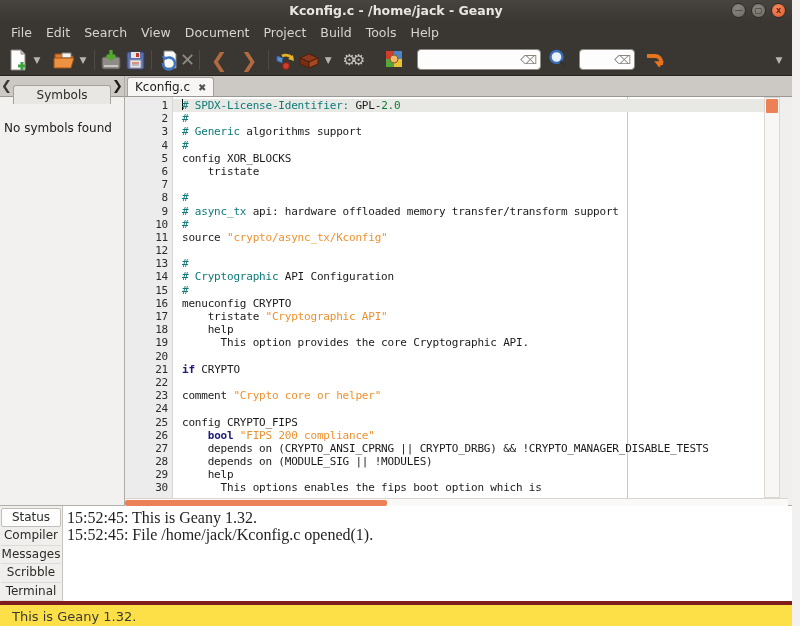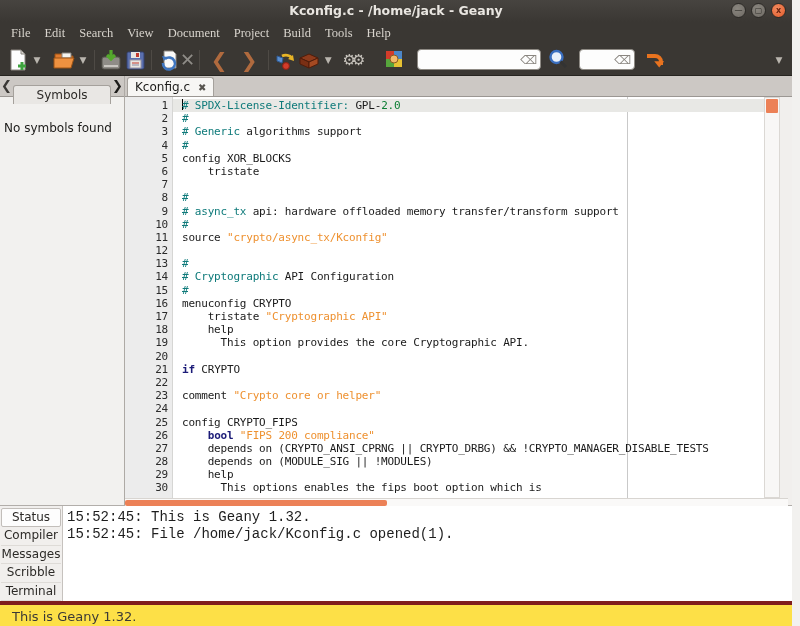--- a/index.html
+++ b/index.html
@@ -8,21 +8,21 @@
 
   
   .titlebar{height:22px;background:linear-gradient(#474440,#3a3733);display:flex;align-items:center;position:relative;flex:0 0 22px;}
   .title{position:absolute;left:0;right:0;text-align:center;font-size:12.5px;font-weight:bold;color:#e9e6e1;line-height:22px;}
   .winbtns{position:absolute;right:6px;top:3px;display:flex;gap:5px;}
   .wb{width:15px;height:15px;border-radius:50%;display:flex;align-items:center;justify-content:center;font-size:8px;line-height:1;box-sizing:border-box;border:1px solid #2c2a27;}
   .wb.gray{background:radial-gradient(circle at 40% 35%,#8a867f,#6e6a64);color:#2f2d29;}
   .wb.close{background:radial-gradient(circle at 40% 35%,#f08b60,#e35b2a);color:#6b2410;font-weight:bold;}
 
   
-  .menubar{height:22px;background:#3a3733;display:flex;align-items:flex-end;padding-left:4px;flex:0 0 22px;font-family:Liberation Serif, serif;}
+  .menubar{height:22px;background:#3a3733;display:flex;align-items:flex-end;padding-left:4px;flex:0 0 22px;}
   .menu-item{color:#d8d4cd;font-size:12.5px;padding:0 7px;line-height:22px;cursor:default;}
 
   
   .toolbar{height:32px;background:#3a3733;border-bottom:1px solid #262420;display:flex;align-items:center;padding:0 6px;flex:0 0 32px;box-sizing:border-box;}
   .tbtn{height:28px;display:flex;align-items:center;justify-content:center;flex:0 0 auto;}
   .dd{width:14px;color:#b9b5ae;font-size:9px;}
   .tsep{width:1px;height:20px;background:#4e4a45;margin:0 4px;flex:0 0 1px;}
   .chevnav{font-size:20px;font-weight:bold;color:#b06a3e;width:30px;text-align:center;line-height:24px;}
   .gears{color:#c9c5be;font-size:15px;letter-spacing:-4px;width:34px;text-align:center;}
   .entry{background:#fdfdfd;border:1px solid #8e8a84;border-radius:4px;height:21px;display:flex;align-items:center;justify-content:flex-end;padding:0 3px;box-sizing:border-box;}
@@ -69,21 +69,21 @@
   .hscroll-row{flex:0 0 8px;height:8px;display:flex;}
   .hscroll{flex:0 0 663px;background:#faf9f8;border-top:1px solid #d8d5d1;position:relative;box-sizing:border-box;}
   .hthumb{position:absolute;left:0;top:1px;height:6px;width:262px;background:#ec8157;border-radius:2px;}
   .hgap{flex:1;background:#f1efed;}
 
   
   .bottom{flex:0 0 96px;height:96px;border-top:1px solid #b2aeaa;display:flex;background:#ffffff;box-sizing:border-box;}
   .btabs{width:63px;flex:0 0 63px;background:#f1efed;border-right:1px solid #c6c2be;display:flex;flex-direction:column;padding-top:2px;box-sizing:border-box;}
   .btab{height:18px;line-height:17px;font-size:12px;color:#2c2a27;text-align:center;border-bottom:1px solid #dedbd7;margin:0 1px;}
   .btab.active{background:#fdfdfd;border:1px solid #c2beba;border-radius:2px;font-weight:normal;}
-  .bmsgs{flex:1;padding:3px 4px;font-family:Liberation Mono, monospace;font-size:14px;color:#1e1e1e;}
+  .bmsgs{flex:1;padding:3px 4px;font-family:Liberation Serif, serif;font-size:16px;color:#1e1e1e;}
   .bmsg{line-height:17px;white-space:pre;}
 
   
   .statusbar{flex:0 0 25px;height:25px;background:#fde047;border-top:4px solid #7f1d1d;font-size:13px;color:#3b3936;line-height:24px;padding-left:12px;box-sizing:border-box;}
 
   svg{display:block;}
 </style>
 </head>
 <body>
 

